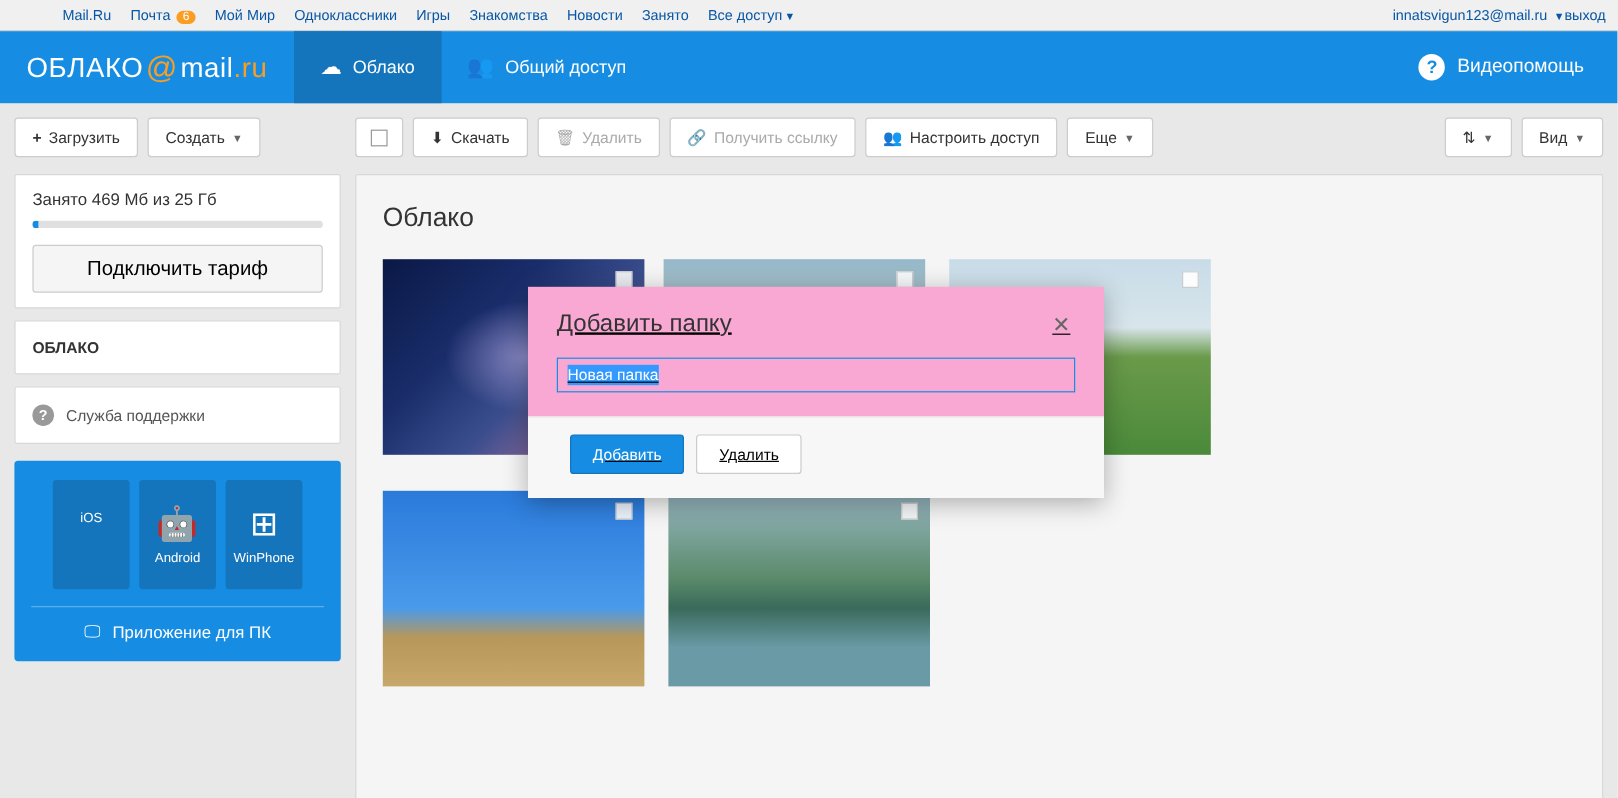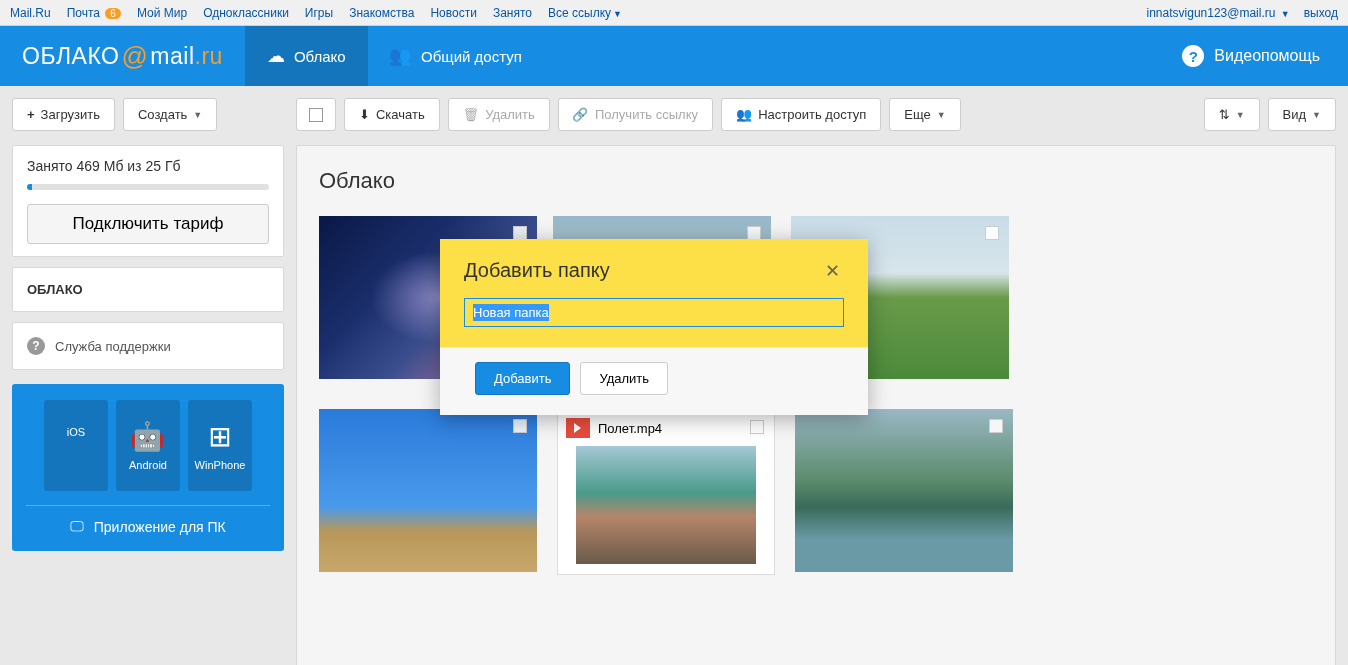--- a/index.html
+++ b/index.html
@@ -1,21 +1,21 @@
 <!DOCTYPE html>
 <html><head>
 <meta charset="utf-8">
 <style>
 * { box-sizing: border-box; margin: 0; padding: 0; }
 body { font-family: Arial, sans-serif; font-size: 13px; background: #e8e8e8; width: 1348px; height: 665px; overflow: hidden; position: relative; }
 a { text-decoration: none; }
 
 .topbar { height: 26px; background: #f0f0f0; border-bottom: 1px solid #d0d0d0; display: flex; align-items: center; padding: 0 10px; font-size: 12px; color: #0857a6; }
-.topbar .left { display: flex; gap: 16px; align-items: center; }
-.topbar .right { margin-left: auto; display: flex; gap: 14px; align-items: center; }
+.topbar .left { display: flex; gap: 16px; align-items: center; margin-left: 42px; }
+.topbar .right { margin-left: auto; display: flex; align-items: center; }
 .topbar a { color: #0857a6; cursor: pointer; }
 .topbar .badge { background: #fa9d23; color: #fff; border-radius: 8px; padding: 0 5px; font-size: 10px; margin-left: 2px; }
 .topbar .caret { font-size: 9px; margin-left: 2px; }
 
 .header { height: 60px; background: #168de2; display: flex; align-items: center; color: #fff; }
 .logo { padding: 0 22px; font-size: 23px; font-weight: 300; letter-spacing: 0.5px; display: flex; align-items: center; }
 .logo .at { color: #fa9d23; font-size: 26px; margin: 0 2px; }
 .logo .m { color: #fff; }
 .logo .ru { color: #fa9d23; }
 .nav-tab { height: 60px; display: flex; align-items: center; padding: 0 22px; cursor: pointer; font-size: 15px; gap: 9px; }
@@ -67,21 +67,21 @@
 .thumb.t4 .thumb-img { width: 218px; height: 163px; background: linear-gradient(180deg,#2a7adb 0%,#4a9aeb 60%,#b8985a 75%,#c8a86a 100%); }
 .thumb.t5 { background: #fff; border: 1px solid #ddd; width: 218px; }
 .thumb.t5 .file-head { display: flex; align-items: center; gap: 8px; padding: 8px; font-size: 13px; }
 .thumb.t5 .vid-ic { width: 24px; height: 20px; background: #e84c3d; position: relative; }
 .thumb.t5 .vid-ic::after { content:''; position:absolute; left:8px; top:5px; border-left:7px solid #fff; border-top:5px solid transparent; border-bottom:5px solid transparent; }
 .thumb.t5 .thumb-img { width: 180px; height: 118px; margin: 0 auto 10px; background: linear-gradient(180deg,#a5c8d5 0%,#4a9a8a 40%,#b5856a 60%,#6a5a4a 100%); }
 .thumb.t5 .thumb-chk { top: 10px; right: 10px; }
 .thumb.t6 .thumb-img { width: 218px; height: 163px; background: linear-gradient(180deg,#9ab8c5 0%,#5a8a6a 45%,#3a6a5a 60%,#6a9aa5 80%); }
 .row2 { margin-top: 30px; }
 
-.modal { position: absolute; left: 440px; top: 239px; width: 428px; background: #fde047; box-shadow: 0 4px 20px rgba(0,0,0,0.3); }
+.modal { position: absolute; left: 440px; top: 239px; width: 480px; background: #f9a8d4; box-shadow: 0 4px 20px rgba(0,0,0,0.3); text-decoration: underline; }
 .modal-head { padding: 20px 24px 16px; display: flex; align-items: center; }
 .modal-title { font-size: 20px; color: #333; }
 .modal-close { margin-left: auto; cursor: pointer; font-size: 18px; color: #666; padding: 0 4px; }
 .modal-body { padding: 0 24px 20px; }
 .modal-input { width: 100%; border: 1px solid #168de2; padding: 6px 8px; font-size: 13px; outline: none; }
 .modal-input-sel { background: #3399ff; color: #fff; display: inline; padding: 1px 0; }
 .modal-foot { padding: 14px 24px 20px; background: #f7f7f7; border-top: 1px solid #e8e8e8; display: flex; gap: 10px; }
 .btn-primary { background: #168de2; color: #fff; border: 1px solid #1475bc; border-radius: 3px; padding: 8px 18px; cursor: pointer; font-size: 13px; margin-left: 11px; }
 .btn-cancel { background: #fff; border: 1px solid #ccc; border-radius: 3px; padding: 8px 18px; cursor: pointer; font-size: 13px; }
 </style>
@@ -91,21 +91,21 @@
 <div class="topbar">
   <div class="left">
     <a>Mail.Ru</a>
     <a><span>Почта</span> <span class="badge">6</span></a>
     <a>Мой Мир</a>
     <a>Одноклассники</a>
     <a>Игры</a>
     <a>Знакомства</a>
     <a>Новости</a>
     <a>Занято</a>
-    <a><span>Все ссылку</span><span class="caret">▼</span></a>
+    <a><span>Все доступ</span><span class="caret">▼</span></a>
   </div>
   <div class="right">
     <a><span>innatsvigun123@mail.ru</span> <span class="caret">▼</span></a>
     <a>выход</a>
   </div>
 </div>
 
 <div class="header">
   <div class="logo">
     <span>ОБЛАКО</span>
@@ -226,28 +226,20 @@
         <div class="thumb t3">
             <div class="thumb-img"></div>
             <div class="thumb-chk"></div>
           </div>
       </div>
       <div class="thumbs row2">
         <div class="thumb t4">
             <div class="thumb-img"></div>
             <div class="thumb-chk"></div>
           </div>
-        <div class="thumb t5">
-          <div class="file-head">
-              <span class="vid-ic"></span>
-              <span>Полет.mp4</span>
-            </div>
-          <div class="thumb-img"></div>
-          <div class="thumb-chk"></div>
-        </div>
         <div class="thumb t6">
             <div class="thumb-img"></div>
             <div class="thumb-chk"></div>
           </div>
       </div>
     </div>
   </div>
 </div>
 
 <div class="modal">

